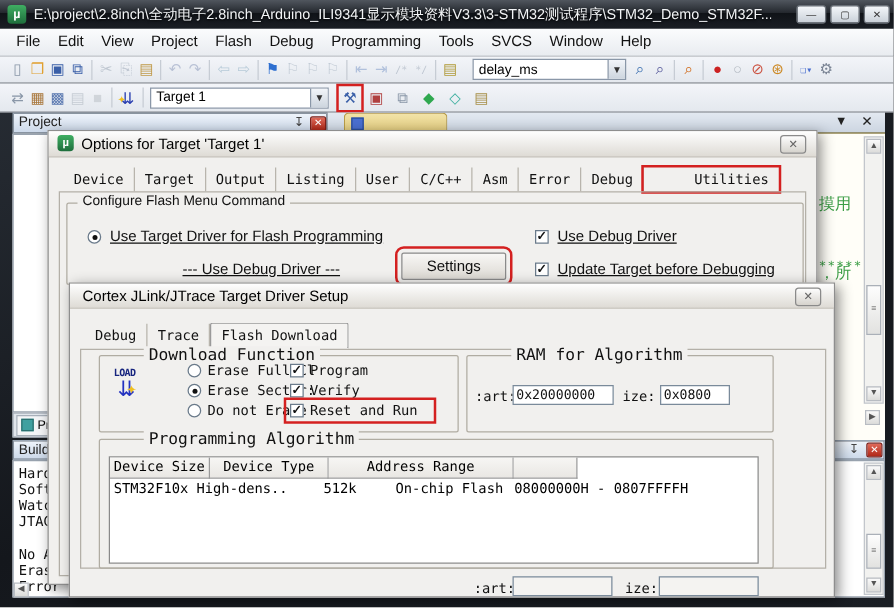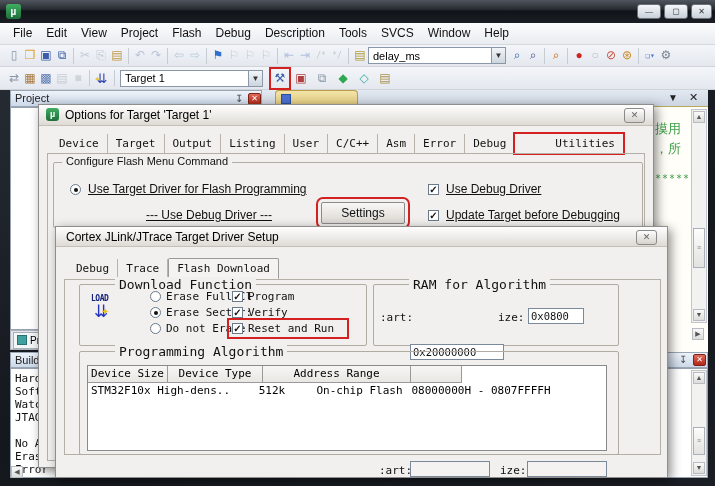--- a/index.html
+++ b/index.html
@@ -33,21 +33,21 @@
   .loadmini{position:relative;width:18px;height:17px;color:#2a3fb0;font-size:13px;line-height:17px;text-align:center;}
   .loadmini i{position:absolute;left:1px;top:1px;color:#f0c020;font-size:8px;font-style:normal;}
 
   
   .phead{background:linear-gradient(#eef3fa,#ccd9ea);border:1px solid #9aa6b4;font-size:11px;color:#222;line-height:15px;padding-left:4px;}
   .pbody{background:#fff;border:1px solid #98a2ae;}
   .pin{color:#444;font-size:10px;line-height:12px;}
   .redx{width:13px;height:12px;background:linear-gradient(#e06a5a,#b02818);border:1px solid #802018;border-radius:2px;color:#fff;font-size:8px;line-height:10px;text-align:center;}
   .mono{font-family:"DejaVu Sans Mono",monospace;}
   .bline{font-size:11px;line-height:13px;min-height:13px;color:#111;white-space:nowrap;}
-  .gline{font-size:13px;line-height:20px;color:var(--green);white-space:nowrap;}
+  .gline{font-size:13px;line-height:20px;color:var(--green);white-space:nowrap;margin-top:35px;}
   .scroll{background:#f2f2f0;border:1px solid #c2c6cc;}
   .sbtn{position:absolute;left:1px;width:12px;height:12px;background:linear-gradient(#fafafa,#dcdcda);border:1px solid #b8bcc2;color:#555;font-size:7px;line-height:10px;text-align:center;}
   .sthumb{position:absolute;left:1px;width:12px;background:linear-gradient(#fdfdfd,#e2e2e0);border:1px solid #aab0b8;color:#888;font-size:7px;text-align:center;}
   .ftab{background:linear-gradient(#f2e3a8,#e0c878);border:1px solid #b89c48;border-bottom:none;border-radius:4px 4px 0 0;}
   .ftab .fico{position:absolute;left:5px;top:3px;width:10px;height:10px;background:#4a6fd0;border:1px solid #2a4f9a;}
 
   
   .dlg{background:var(--dlg);border:1px solid var(--bord);box-shadow:3px 3px 10px rgba(0,0,0,.45);}
   .dtitle{position:absolute;left:0;top:0;right:0;height:21px;background:linear-gradient(#fefefe,#dedbd5);border-bottom:1px solid #c4c0b8;}
   .dtitle .txt{position:absolute;left:26px;top:3px;font-size:12px;color:#000;white-space:nowrap;}
@@ -80,33 +80,34 @@
   .loadbig .la{position:absolute;left:4px;top:7px;font-size:17px;color:#2433c0;}
   .loadbig .ls{position:absolute;left:11px;top:12px;font-size:10px;color:#f0c020;}
 </style>
 </head>
 <body>
 
 <div id="screen">
 
   <div class="abs titlebar">
     <div class="abs appicon">µ</div>
+    <div class="abs apptitle">E:\project\2.8inch\全动电子2.8inch_Arduino_ILI9341显示模块资料V3.3\3-STM32测试程序\STM32_Demo_STM32F...</div>
     <div class="abs winbtn" style="left:637px;width:24px;">—</div>
     <div class="abs winbtn" style="left:664px;width:24px;">▢</div>
     <div class="abs winbtn" style="left:691px;width:21px;">✕</div>
   </div>
 
   <div class="abs menubar">
     <div class="menuitem"><span>File</span></div>
       <div class="menuitem"><span>Edit</span></div>
       <div class="menuitem"><span>View</span></div>
       <div class="menuitem"><span>Project</span></div>
       <div class="menuitem"><span>Flash</span></div>
       <div class="menuitem"><span>Debug</span></div>
-      <div class="menuitem"><span>Description</span></div>
+      <div class="menuitem"><span>Programming</span></div>
       <div class="menuitem"><span>Tools</span></div>
       <div class="menuitem"><span>SVCS</span></div>
       <div class="menuitem"><span>Window</span></div>
       <div class="menuitem"><span>Help</span></div>
   </div>
 
   <div class="abs toolbar tb1">
     <div style="display:flex;align-items:center;">
       <div class="icell" style="color: rgb(138, 151, 168);"><span>▯</span></div>
         <div class="icell" style="color: rgb(224, 160, 48);"><span>❒</span></div>
@@ -128,21 +129,21 @@
         <div class="icell dim" style="color: rgb(144, 160, 176);"><span>⚐</span></div>
         <div class="icell dim" style="color: rgb(144, 160, 176);"><span>⚐</span></div>
         <div class="vsep"></div>
         <div class="icell dim" style="color: rgb(106, 138, 192);"><span>⇤</span></div>
         <div class="icell dim" style="color: rgb(106, 138, 192);"><span>⇥</span></div>
         <div class="icell dim small" style="color: rgb(138, 151, 168);"><span>/*</span></div>
         <div class="icell dim small" style="color: rgb(138, 151, 168);"><span>*/</span></div>
         <div class="vsep"></div>
         <div class="icell" style="color: rgb(176, 154, 58);"><span>▤</span></div>
     </div>
-    <div class="combo" style="width:138px;">
+    <div class="combo" style="width:123px;margin-left:10px;">
       <span class="cval">delay_ms</span>
       <span class="carr">▼</span>
     </div>
     <div style="display:flex;align-items:center;margin-left:3px;">
       <div class="icell" style="color: rgb(58, 111, 176);"><span>⌕</span></div>
         <div class="icell" style="color: rgb(85, 88, 154);"><span>⌕</span></div>
         <div class="vsep"></div>
         <div class="icell" style="color: rgb(208, 106, 26);"><span>⌕</span></div>
         <div class="vsep"></div>
         <div class="icell" style="color: rgb(204, 34, 34);"><span>●</span></div>
@@ -301,21 +302,21 @@
       <span class="chk on" style="left:152px;top:22px;"></span>
       <span class="mlbl" style="left:168px;top:21px;">Verify</span>
       <span class="hlfr abs" style="left:150px;top:36px;width:116px;height:15px;outline-offset:1px;"></span>
       <span class="chk on" style="left:152px;top:38px;"></span>
       <span class="mlbl" style="left:168px;top:37px;">Reset and Run</span>
     </div>
 
     <div class="grp" style="left:317px;top:57px;width:246px;height:62px;">
       <span class="legend mono">RAM for Algorithm</span>
       <span class="mlbl" style="left:6px;top:26px;">:art:</span>
-      <input class="tinput" style="left: 36px; top: 23px; width: 94px; margin-top: 36px;" value="0x20000000">
+      <input class="tinput" style="left: 36px; top: 23px; width: 81px;" value="0x20000000">
       <span class="mlbl" style="left:124px;top:26px;">ize:</span>
       <input class="tinput" style="left: 154px; top: 23px; width: 56px;" value="0x0800">
     </div>
 
     <div class="grp" style="left:23px;top:124px;width:540px;height:104px;">
       <span class="legend mono">Programming Algorithm</span>
       <div class="abs" style="left:7px;top:13px;width:520px;height:86px;background:#fff;border:1px solid #8a8a8a;overflow:hidden;">
         <div class="thead">
             <div class="th" style="width: 80px;"><span>Device Size</span></div>
             <div class="th" style="width: 95px;"><span>Device Type</span></div>

